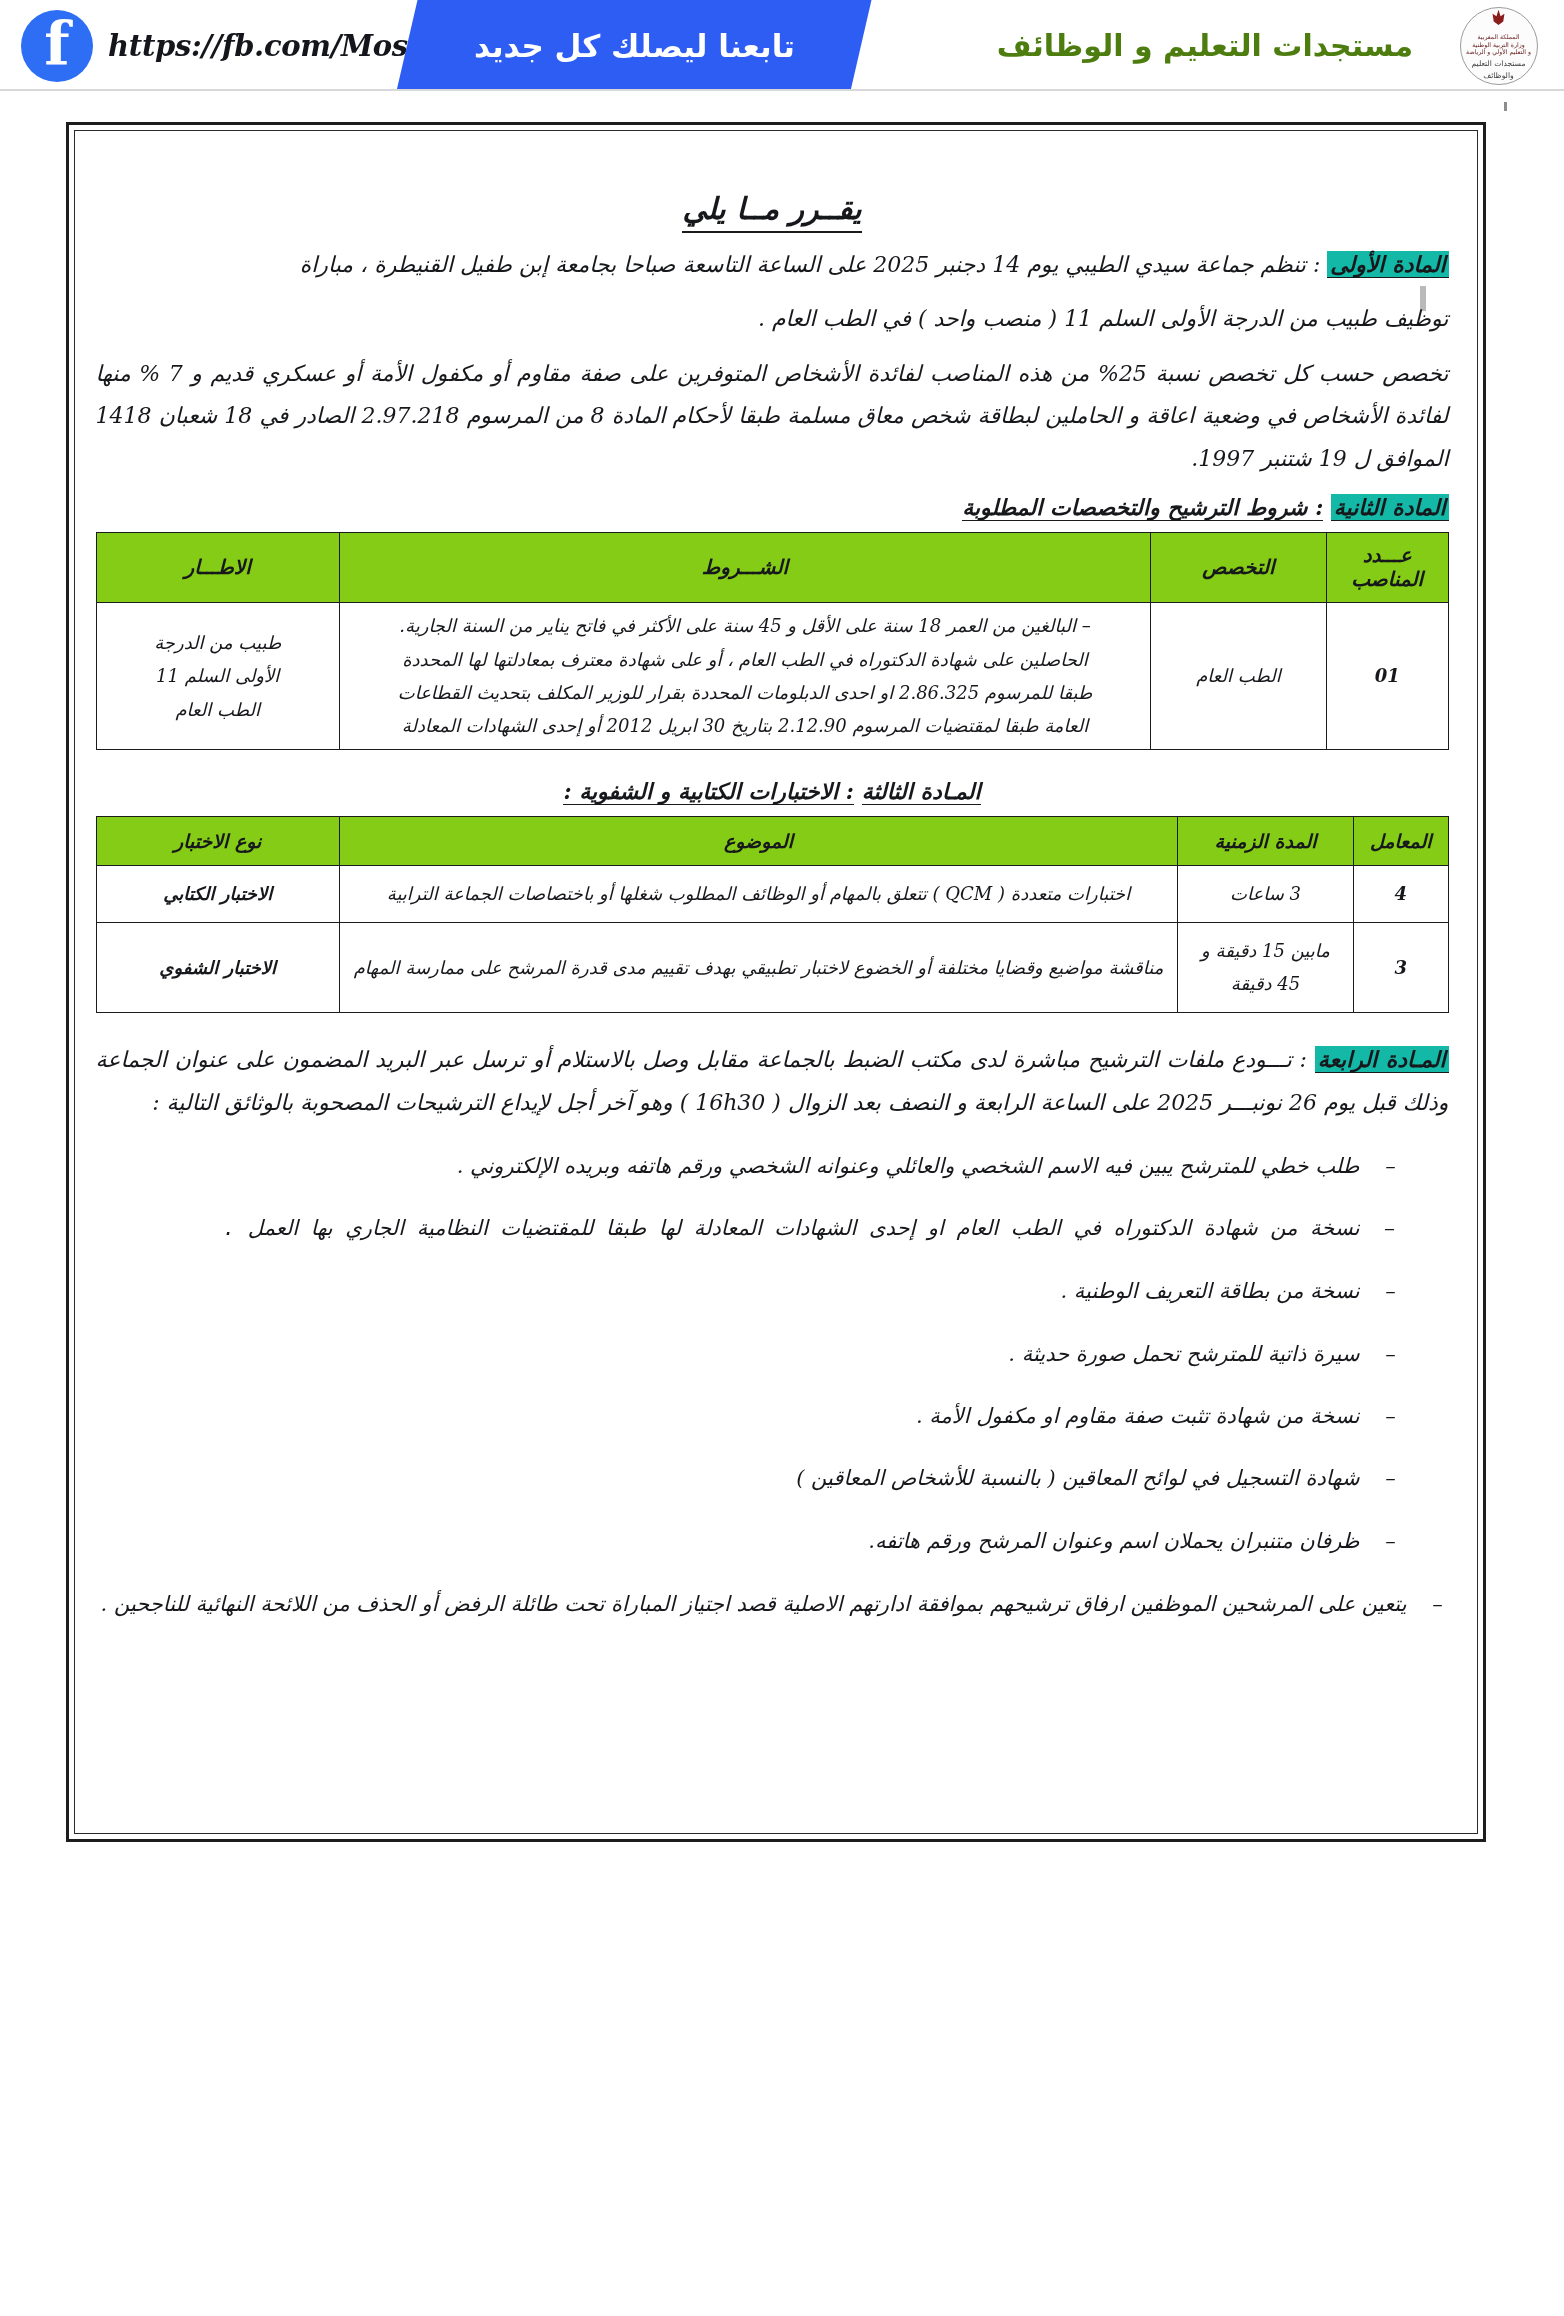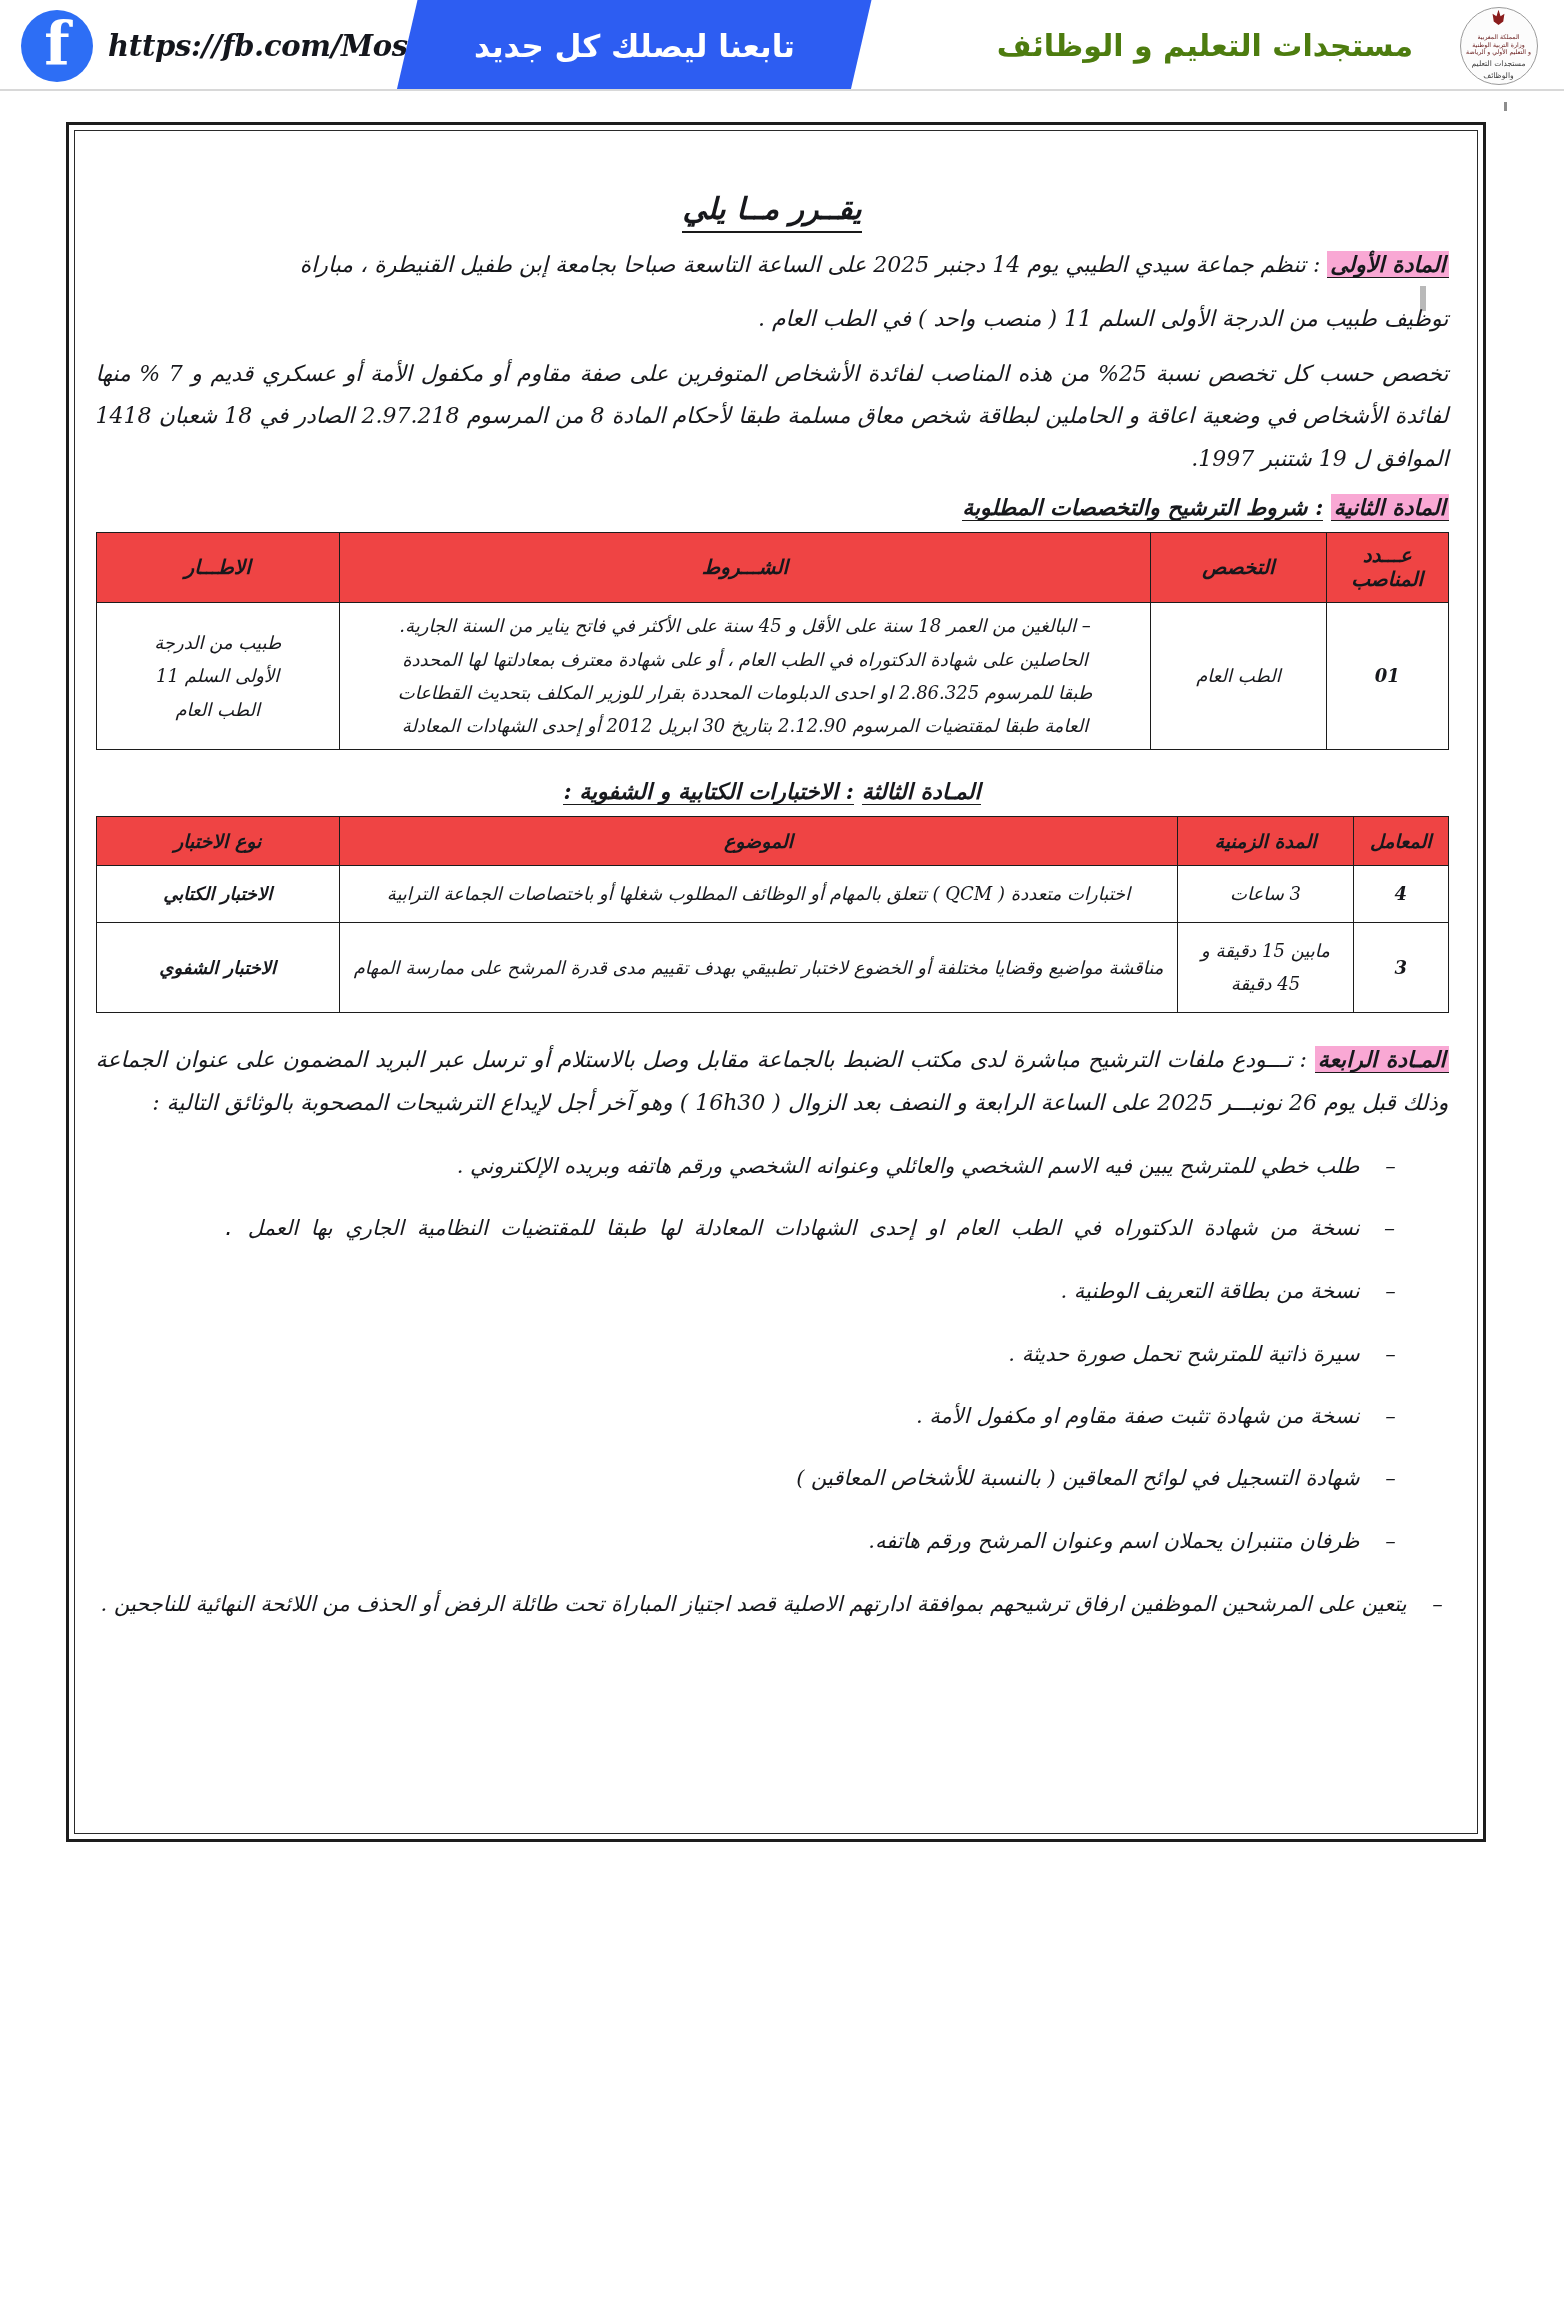--- a/index.html
+++ b/index.html
@@ -167,21 +167,21 @@
     font-size: 22px;
     line-height: 1.95;
     font-style: italic;
     text-align: justify;
     margin: 0 0 11.4px 0;
   }
   .art-label {
     font-weight: bold;
     font-style: italic;
     border-bottom: 1.9px solid #1a1a1a;
-    background: #f9a8d4;
+    background: #14b8a6;
     padding: 0 2.8px;
   }
 
   .art-head {
     font-size: 22px;
     font-weight: bold;
     font-style: italic;
     margin: 13.2px 0 9.5px 0;
   }
   .art-head .u { border-bottom: 1.9px solid #1a1a1a; }
@@ -195,21 +195,21 @@
     table-layout: fixed;
   }
   table.doc-tbl th,
   table.doc-tbl td {
     border: 1.4px solid #1c1c1c;
     vertical-align: middle;
     padding: 6.6px 8.5px;
     font-family: "DejaVu Serif", serif;
   }
   table.doc-tbl th {
-    background: #ef4444;
+    background: #84cc16;
     font-size: 20px;
     font-weight: bold;
     font-style: italic;
     text-align: center;
     letter-spacing: 0.9px;
     height: 70px;
     margin-left: 42px;
   }
   table.doc-tbl td {
     font-size: 18px;

